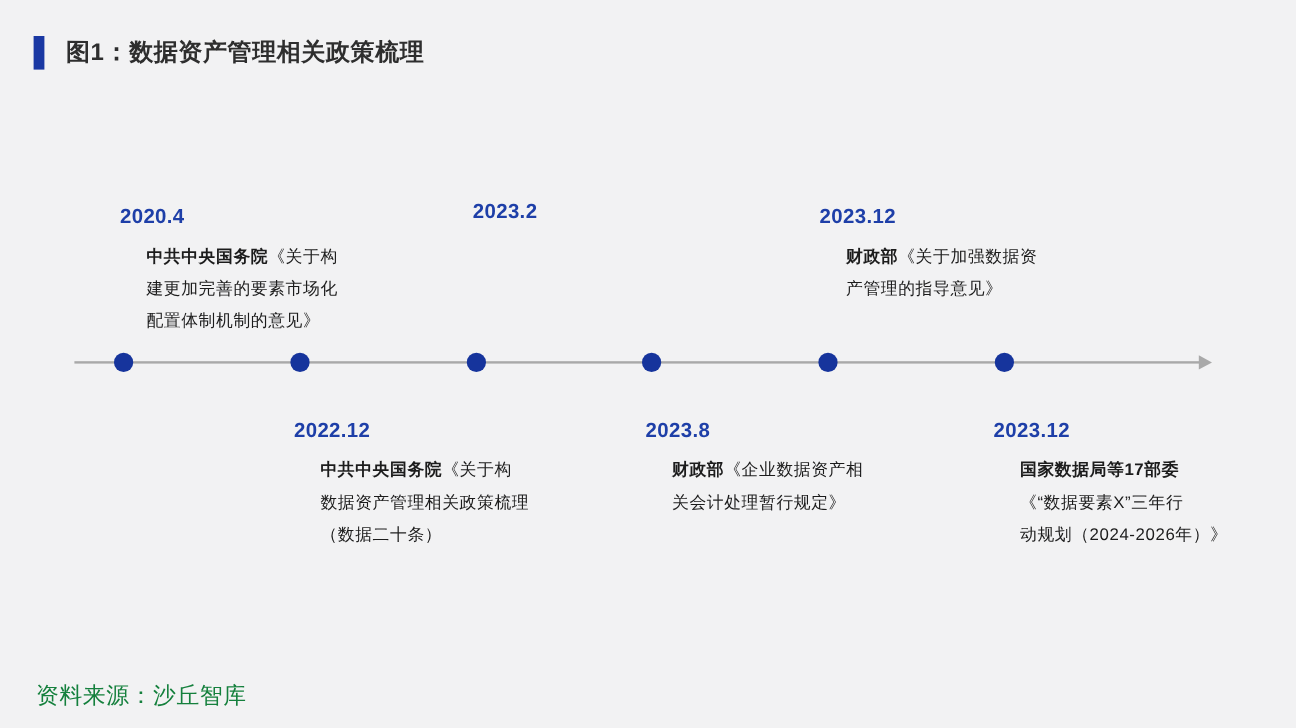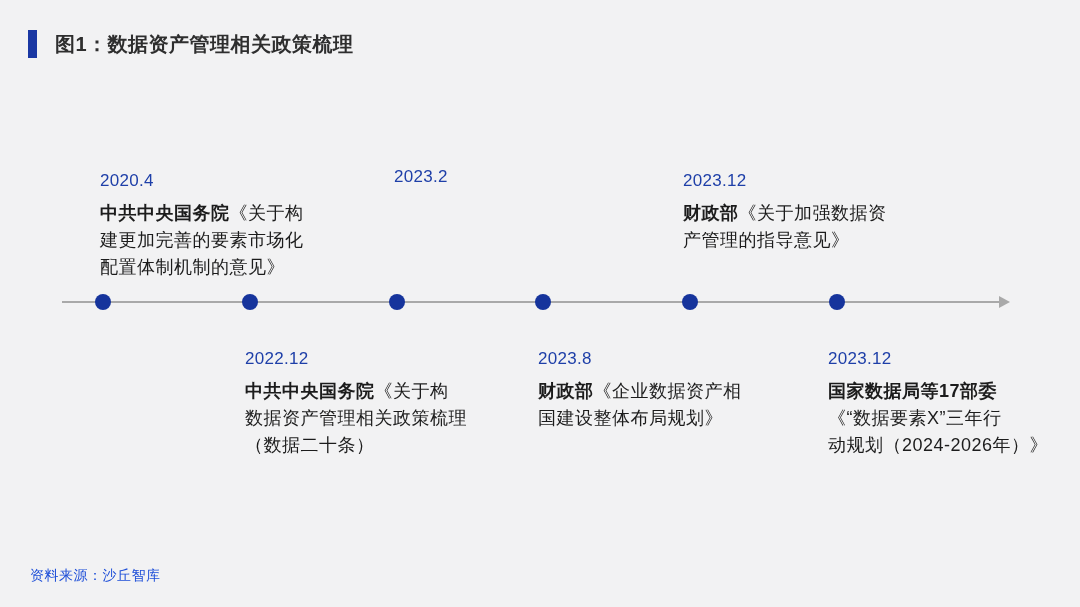--- a/index.html
+++ b/index.html
@@ -52,41 +52,42 @@
     top: 294px;
     width: 16px; height: 16px;
     border-radius: 50%;
     background: #16349c;
   }
 
   
   .entry { position: absolute; }
   .entry .date {
     font-size: 17px;
-    font-weight: normal;
+    font-weight: bold;
     color: #1e3fa8;
     line-height: 21px;
     margin-bottom: 9px;
     letter-spacing: 0.3px;
   }
   .entry .line {
-    font-size: 18px;
+    font-size: 14px;
     color: #1c1c1c;
     line-height: 27px;
     white-space: nowrap;
     letter-spacing: 0.5px;
+    margin-left: 22px;
   }
   .entry .org { font-weight: bold; }
 
   
   .source-note {
     position: absolute;
     left: 30px; top: 567px;
-    font-size: 14px;
-    color: #1d4ed8;
+    font-size: 19px;
+    color: #15803d;
     letter-spacing: 0.5px;
   }
 </style>
 </head>
 <body>
 
 <div class="canvas">
 
   <div class="header">
     <span class="accent-bar"></span>
@@ -122,21 +123,21 @@
   </div>
 
   <div class="entry" style="left:394px; top:166px">
     <div class="date">2023.2</div>
   </div>
 
   <div class="entry" style="left:538px; top:348px">
     <div class="date">2023.8</div>
     <div class="desc">
       <div class="line"><span class="org">财政部</span><span>《企业数据资产相</span></div>
-      <div class="line">国建设整体布局规划》</div>
+      <div class="line">关会计处理暂行规定》</div>
     </div>
   </div>
 
   <div class="entry" style="left:683px; top:170px">
     <div class="date">2023.12</div>
     <div class="desc">
       <div class="line"><span class="org">财政部</span><span>《关于加强数据资</span></div>
       <div class="line">产管理的指导意见》</div>
     </div>
   </div>

